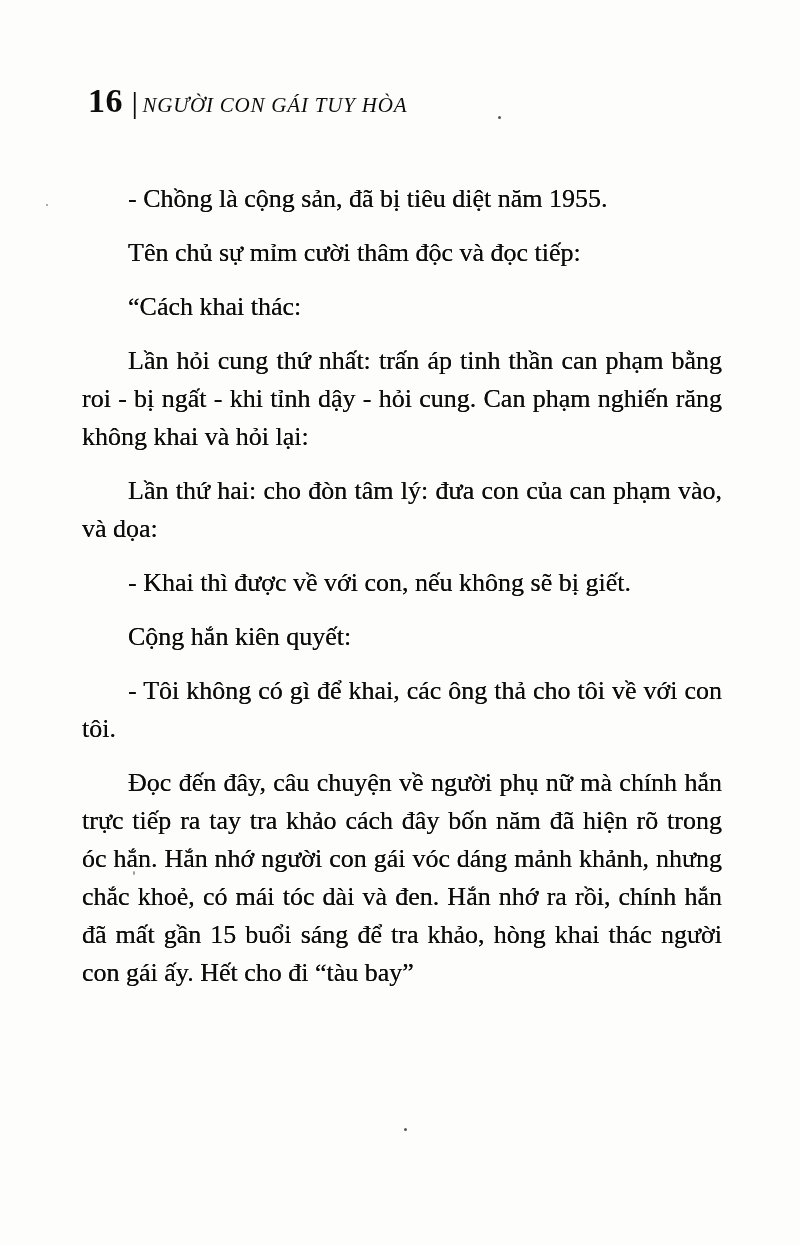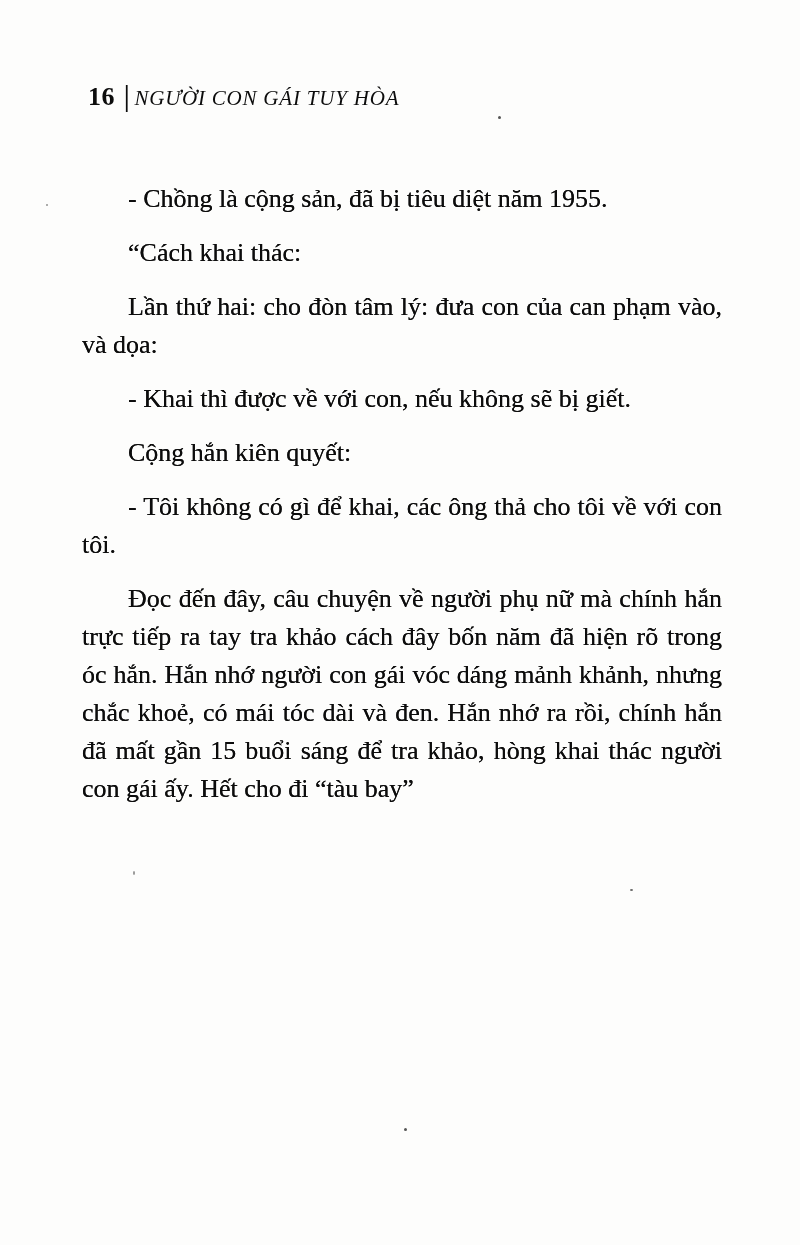--- a/index.html
+++ b/index.html
@@ -18,21 +18,21 @@
   }
   .running-head {
     position: absolute;
     left: 88px;
     top: 82px;
     display: flex;
     align-items: baseline;
     white-space: nowrap;
   }
   .pagenum {
-    font-size: 26px;
+    font-size: 34px;
     font-weight: bold;
     letter-spacing: 0.5px;
   }
   .head-sep {
     font-size: 25px;
     font-weight: bold;
     margin: 0 5px 0 9px;
     transform: scaleY(1.15);
   }
   .running-title {
@@ -72,21 +72,23 @@
 <div class="page">
 
   <header class="running-head">
     <span class="pagenum">16</span>
     <span class="head-sep">|</span>
     <span class="running-title">NGƯỜI CON GÁI TUY HÒA</span>
   </header>
 
   <main class="body-text">
     <p>- Chồng là cộng sản, đã bị tiêu diệt năm 1955.</p>
+    <p>Tên chủ sự mỉm cười thâm độc và đọc tiếp:</p>
     <p>“Cách khai thác:</p>
+    <p>Lần hỏi cung thứ nhất: trấn áp tinh thần can phạm bằng roi - bị ngất - khi tỉnh dậy - hỏi cung. Can phạm nghiến răng không khai và hỏi lại:</p>
     <p>Lần thứ hai: cho đòn tâm lý: đưa con của can phạm vào, và dọa:</p>
     <p>- Khai thì được về với con, nếu không sẽ bị giết.</p>
     <p>Cộng hắn kiên quyết:</p>
     <p>- Tôi không có gì để khai, các ông thả cho tôi về với con tôi.</p>
     <p>Đọc đến đây, câu chuyện về người phụ nữ mà chính hắn trực tiếp ra tay tra khảo cách đây bốn năm đã hiện rõ trong óc hắn. Hắn nhớ người con gái vóc dáng mảnh khảnh, nhưng chắc khoẻ, có mái tóc dài và đen. Hắn nhớ ra rồi, chính hắn đã mất gần 15 buổi sáng để tra khảo, hòng khai thác người con gái ấy. Hết cho đi “tàu bay”</p>
   </main>
 
   <div class="speck speck-1"></div>
   <div class="speck speck-2"></div>
   <div class="speck speck-3"></div>

